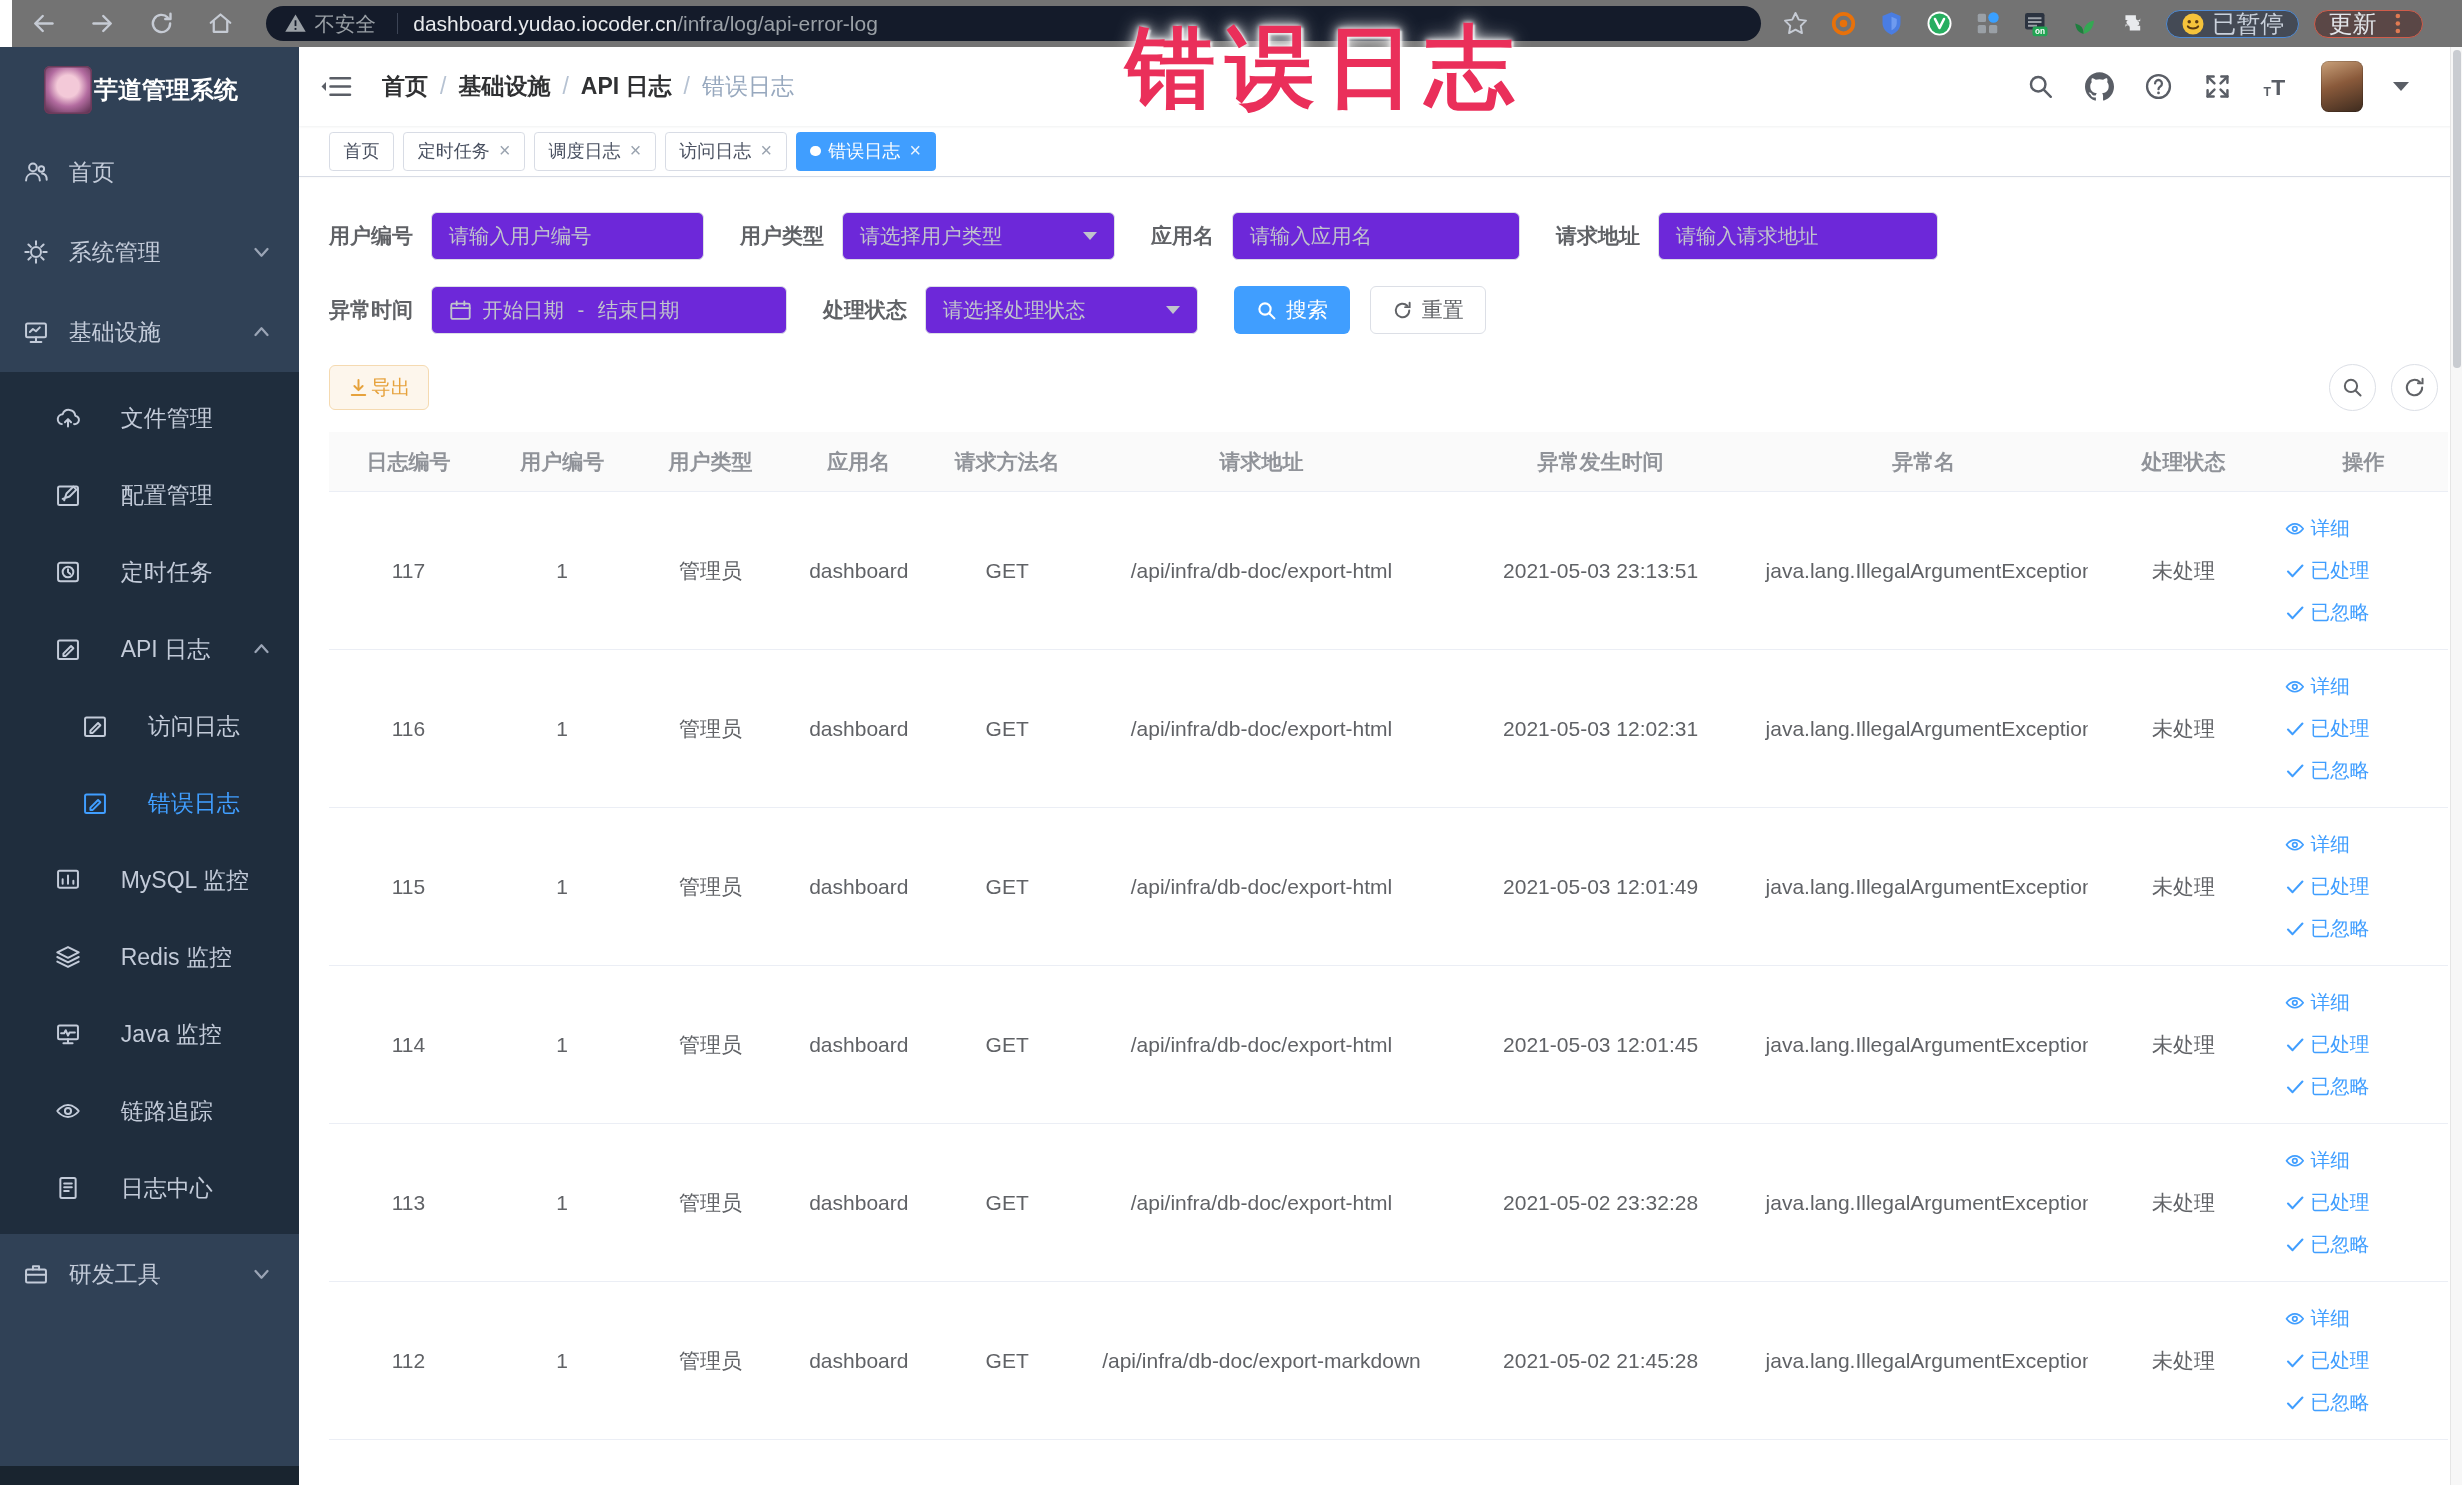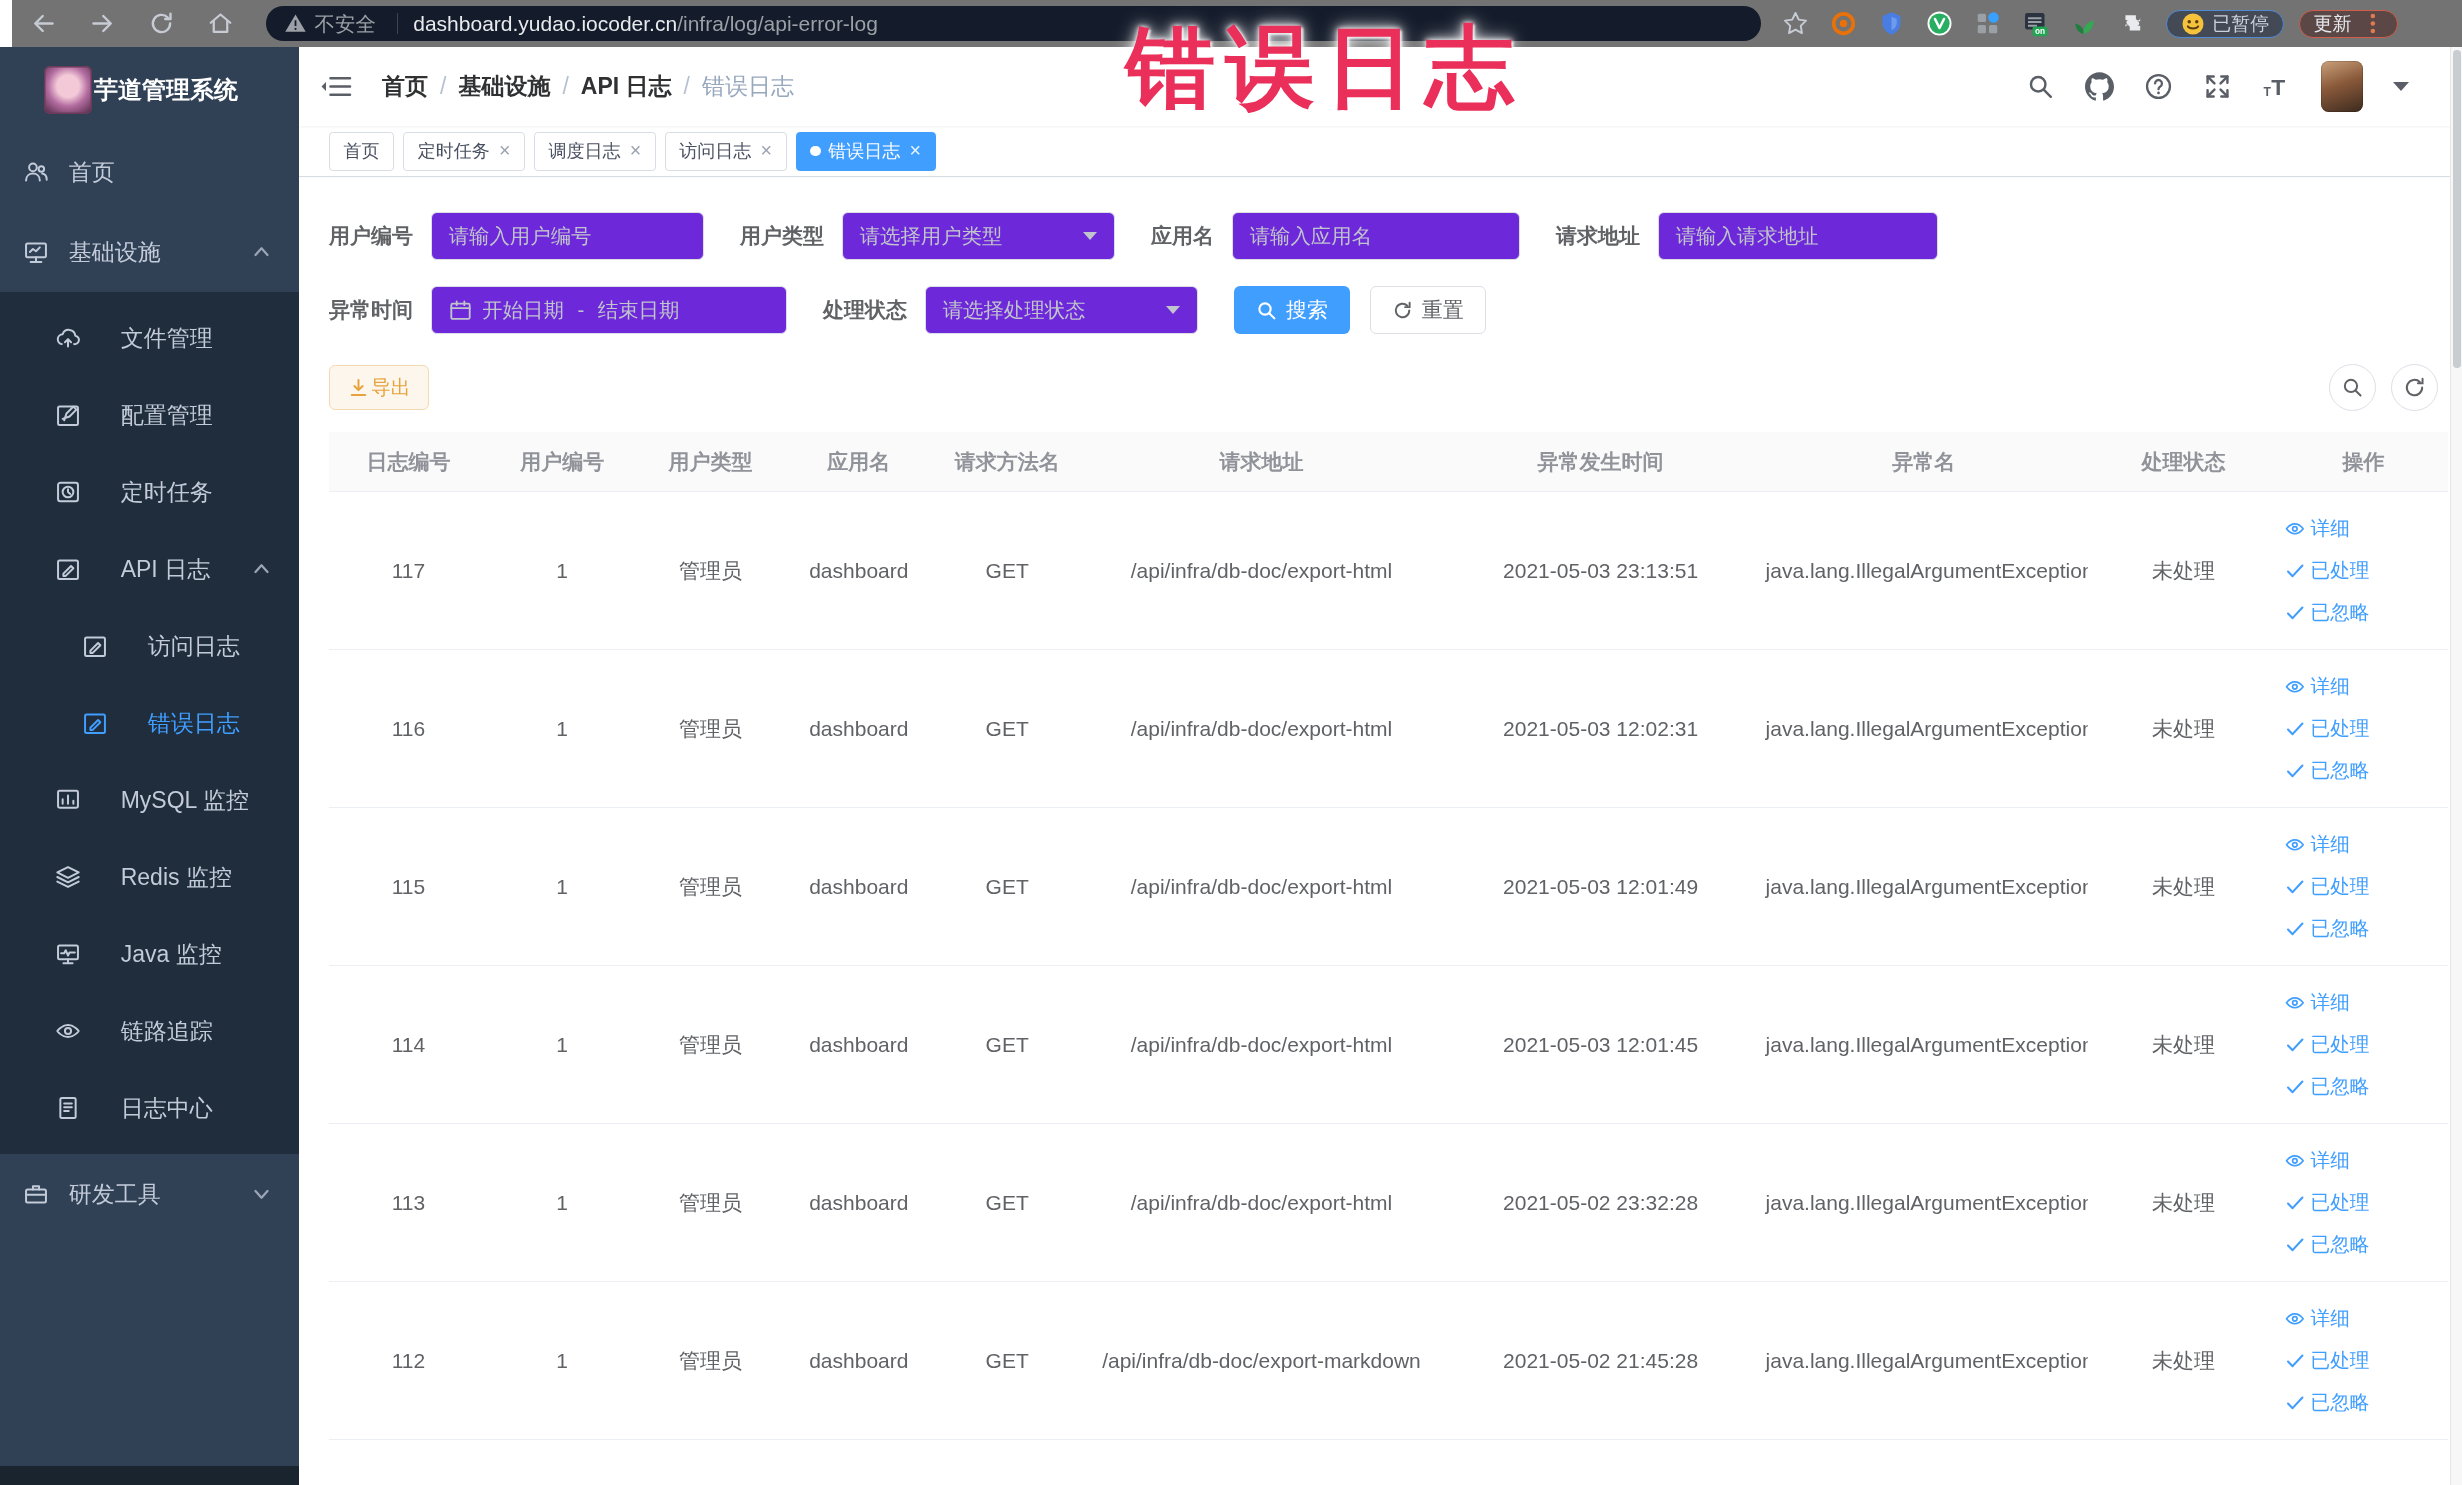--- a/index.html
+++ b/index.html
@@ -15,21 +15,21 @@
   .nav-ic{width:27px;height:27px;color:#c6cbd4;flex:none;margin-right:32px;cursor:pointer;}
   .url-pill{height:35px;border-radius:17.4px;background:#141b2a;display:flex;align-items:center;
     padding:0 18px;flex:none;width:1495px;box-sizing:border-box;margin-right:21px;}
   .url-warn{width:23px;height:23px;color:#9aa0a6;flex:none;}
   .url-sec{color:#9aa0a6;font-size:20.4px;margin:0 6px 0 7.6px;}
   .url-div{width:1.5px;height:21px;background:#3c4455;margin:0 15px;}
   .url-host{color:#e8eaed;font-size:21px;}
   .url-path{color:#9aa0a6;font-size:21px;}
   .ext-ic{width:27px;height:27px;flex:none;margin-right:21px;cursor:pointer;}
   .pill{height:28px;border-radius:17.4px;display:flex;align-items:center;padding:0 13.6px;
-    font-size:19px;flex:none;box-sizing:border-box;cursor:pointer;}
+    font-size:24px;flex:none;box-sizing:border-box;cursor:pointer;}
   .pill.paused{border:1.5px solid #4e8ad4;color:#c9d1dc;gap:7.6px;background:rgba(30,40,60,.55);margin-right:15px;}
   .pill.update{border:1.5px solid #d05c4a;color:#e3e6ea;background:rgba(70,35,33,.55);gap:12px;}
   
   .overlay-title{position:absolute;left:1126px;top:7.6px;z-index:50;font-size:89px;font-weight:800;
     letter-spacing:10.6px;color:#ea2f5a;pointer-events:none;
     text-shadow:0 0 4.5px rgba(255,255,255,.95),0 0 10.6px rgba(255,255,255,.9),0 0 19.7px rgba(255,255,255,.8),2.3px 2.3px 1.5px rgba(255,255,255,.55);}
   
   .sidebar{position:absolute;left:0;top:47px;width:299px;bottom:0;background:#304156;overflow:hidden;}
   .logo-row{height:85px;display:flex;align-items:center;padding-left:44px;}
   .logo-img{width:48px;height:48px;border-radius:6px;flex:none;
@@ -211,20 +211,30 @@
   <div class="mi lvl1">
     <svg class="s-ic" viewBox="0 0 34 34" fill="none" stroke="currentColor" stroke-width="2.6" stroke-linecap="round">
         <circle cx="13" cy="11" r="5"></circle>
         <path d="M4 28c0-5.5 4-9 9-9s9 3.5 9 9"></path>
         <circle cx="24" cy="13" r="3.6"></circle>
         <path d="M25 19c4 .6 6 3.6 6 8"></path>
       </svg>
     <span>首页</span>
   </div>
   <div class="mi lvl1">
+    <svg class="s-ic" viewBox="0 0 34 34" fill="none" stroke="currentColor" stroke-width="2.6" stroke-linecap="round">
+        <circle cx="17" cy="17" r="6.5"></circle>
+        <path d="M26.5 17H31M23.7 23.7l3.2 3.2M17 26.5V31M10.3 23.7l-3.2 3.2M7.5 17H3M10.3 10.3 7.1 7.1M17 7.5V3M23.7 10.3l3.2-3.2"></path>
+      </svg>
+    <span>系统管理</span>
+    <svg class="chev" viewBox="0 0 28 28" fill="none" stroke="currentColor" stroke-width="3" stroke-linecap="round" stroke-linejoin="round">
+        <path d="m6 10 8 9 8-9"></path>
+      </svg>
+  </div>
+  <div class="mi lvl1">
     <svg class="s-ic" viewBox="0 0 34 34" fill="none" stroke="currentColor" stroke-width="2.6" stroke-linecap="round" stroke-linejoin="round">
         <rect x="4" y="6" width="26" height="18" rx="2"></rect>
         <path d="M17 24v6M10 30h14"></path>
         <path d="m9 17 4-4 4 3 5-5"></path>
       </svg>
     <span>基础设施</span>
     <svg class="chev" viewBox="0 0 28 28" fill="none" stroke="currentColor" stroke-width="3" stroke-linecap="round" stroke-linejoin="round">
         <path d="m6 18 8-9 8 9"></path>
       </svg>
   </div>

